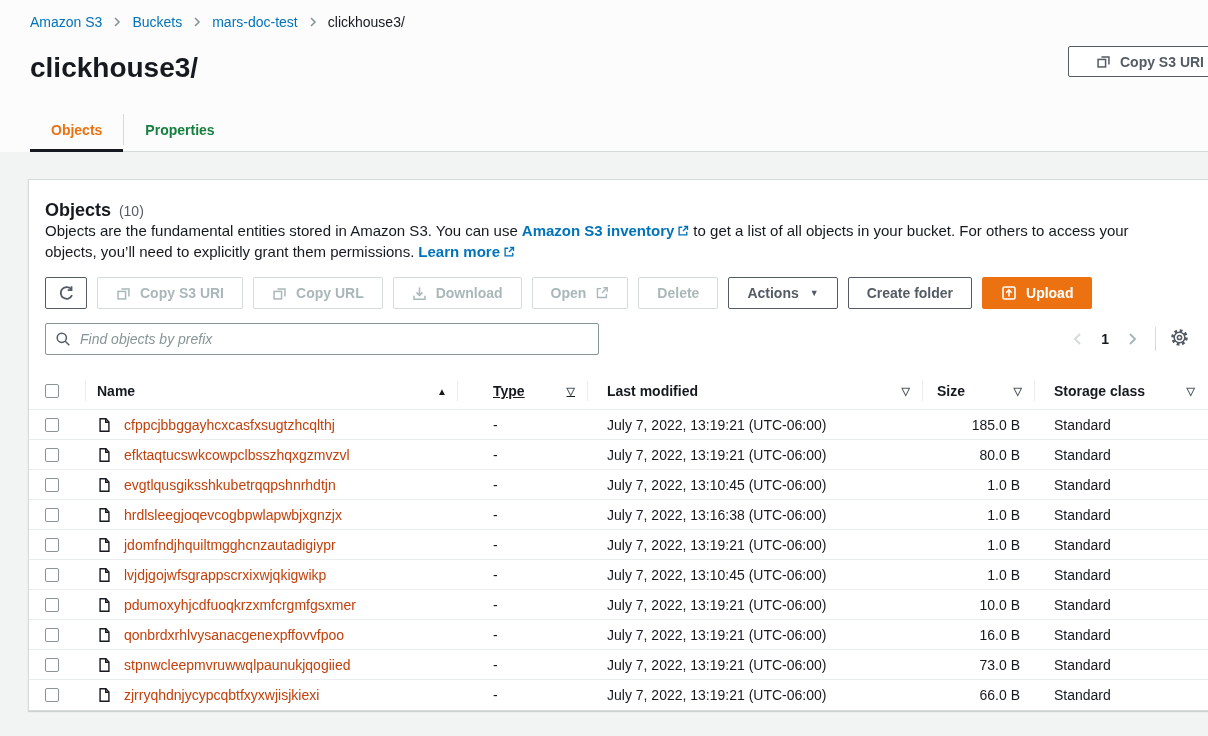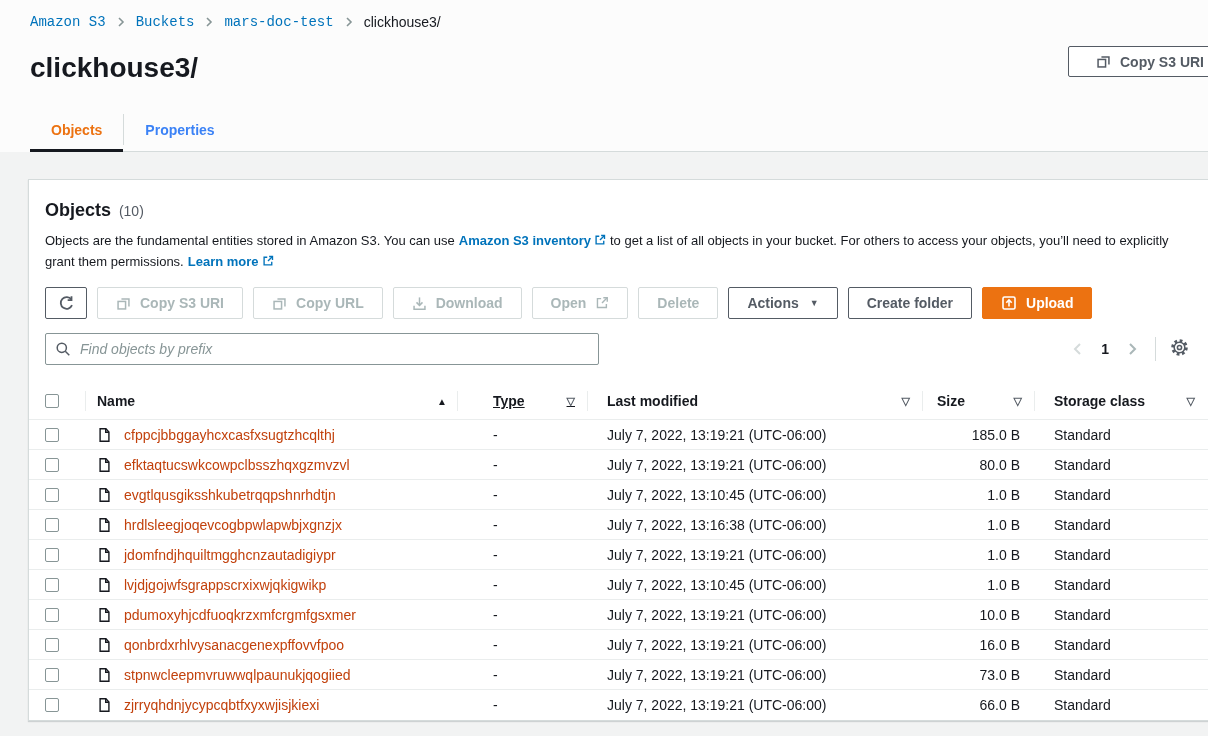--- a/index.html
+++ b/index.html
@@ -6,49 +6,49 @@
   html,body { width:1208px; height:736px; }
   body {
     font-family:"Liberation Sans", sans-serif;
     font-size:14px; color:#16191f; background:#f2f3f3;
   }
   .page { width:1208px; height:736px; overflow:hidden; position:relative; }
 
   
   .top-band { background:#fcfcfc; padding:14px 0 0 30px; position:relative; }
   .breadcrumb { display:flex; align-items:center; font-size:14px; }
-  .breadcrumb a { color:#0073bb; text-decoration:none; cursor:pointer;font-family:Liberation Mono, monospace; }
+  .breadcrumb a { color:#0073bb; text-decoration:none; cursor:pointer; }
   .crumb-sep { margin:0 11px; display:flex; align-items:center; }
   .crumb-current { color:#16191f; }
   .page-title { font-size:28px; font-weight:700; color:#16191f; margin-top:22px; }
 
   .btn { display:inline-flex; align-items:center; justify-content:center; gap:9px;
          height:32px; padding:0 18px; background:#fff; border:1px solid #545b64;
          border-radius:2px; font-weight:700; font-size:14px; color:#545b64; cursor:pointer; }
   .btn.disabled { border-color:#d5dbdb; color:#aab7b8; cursor:default; }
   .btn.primary { background:#ec7211; border-color:#ec7211; color:#fff; }
   .btn.icon-only { width:42px; padding:0; }
 
   .copy-uri-header { position:absolute; top:46px; right:-24px; width:164px; height:31px; }
 
   .tabs { display:flex; align-items:stretch; height:41px; margin-top:27px;
           border-bottom:1px solid #d5dbdb; }
-  .tab { display:flex; align-items:center; padding:0 21px; font-weight:700; color:#3b82f6;
+  .tab { display:flex; align-items:center; padding:0 21px; font-weight:700; color:#15803d;
          border-bottom:3px solid transparent; margin-bottom:-1px; cursor:pointer; }
   .tab.active { color:#ec7211; border-bottom-color:#16191f; }
   .tab-sep { width:1px; background:#d5dbdb; margin:3px 0 6px; }
 
   
   .content { padding:27px 0 0 28px; }
   .panel { width:1192px; background:#fff; border:1px solid #d5dbdb;
            box-shadow:0 1px 1px rgba(0,28,36,0.15); }
   .panel-head { padding:20px 16px 0 16px; }
   .panel-title { font-size:18px; font-weight:700; color:#16191f; }
   .panel-count { font-size:14px; font-weight:400; color:#545b64; margin-left:4px; }
-  .panel-desc { margin-top:10px; font-size:13px; line-height:20px; color:#16191f; max-width:1130px; }
+  .panel-desc { font-size:15px; line-height:20px; color:#16191f; max-width:1130px; }
   .inline-link { color:#0073bb; font-weight:700; text-decoration:none; cursor:pointer;
                  margin:0 4px; white-space:nowrap; }
   .inline-link .ext { margin-left:3px; vertical-align:-1px; }
 
   .toolbar { display:flex; align-items:center; gap:10px; padding:14px 16px 0 16px; }
   .caret { font-size:9px; margin-left:2px; }
 
   .search-row { display:flex; align-items:center; justify-content:space-between;
                 padding:14px 30px 0 16px; }
   .search-box { position:relative; width:554px; }

